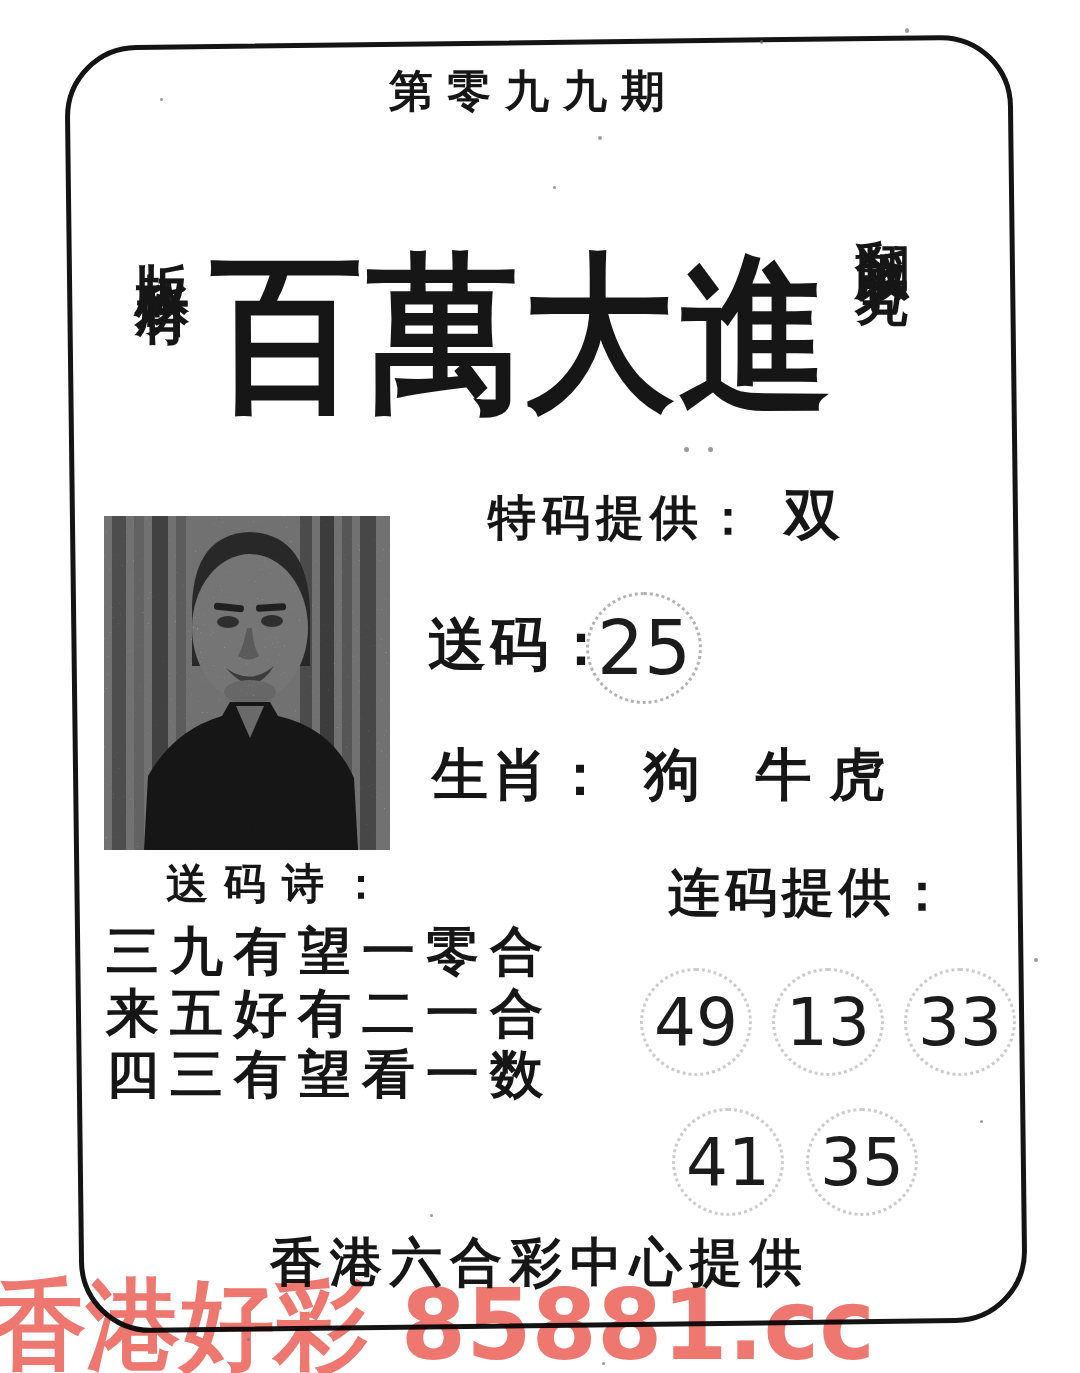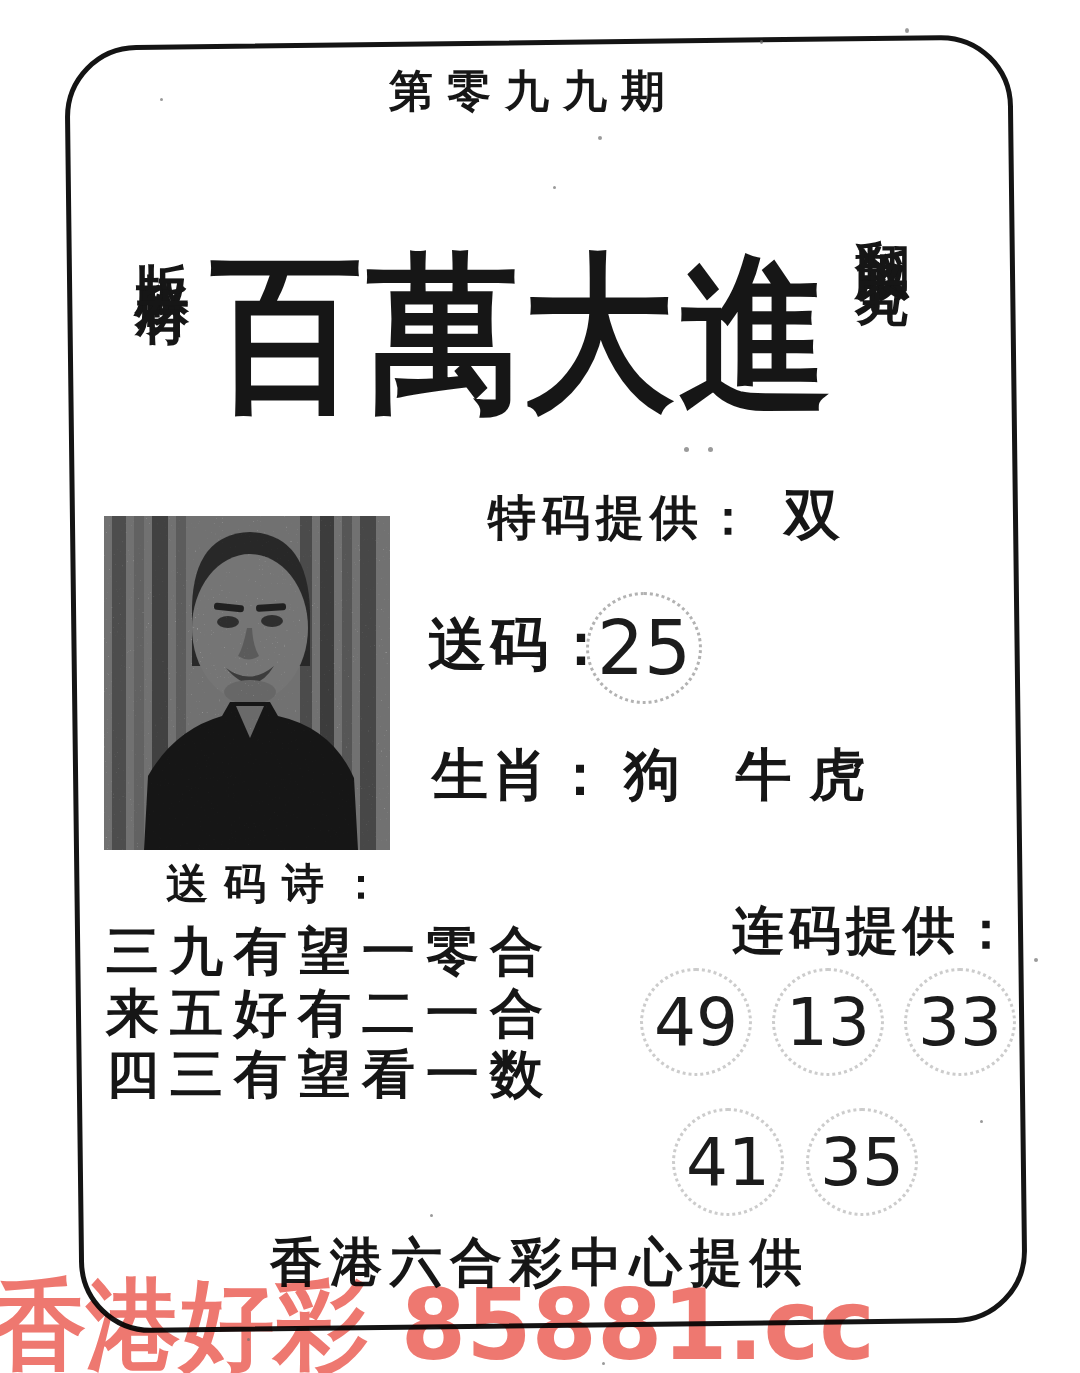--- a/index.html
+++ b/index.html
@@ -50,35 +50,34 @@
     display:flex;align-items:center;justify-content:center;
     border-radius:50%;box-sizing:border-box;
   }
   .send-circle{
     width:116px;height:112px;border:3px dotted rgba(0,0,0,0.30);
     font-size:74px;
   }
   .send-row{left:586px;top:592px;display:flex;gap:22px;}
   .zodiac-line{
     left:432px;top:738px;font-size:56px;font-weight:700;letter-spacing:4px;
-    display:flex;align-items:center;gap:12px;white-space:nowrap;
+    display:flex;align-items:center;gap:32px;white-space:nowrap;
   }
   .zodiac-value{letter-spacing:18px;font-weight:600;}
   .poem-label{
     left:122px;top:856px;font-size:42px;font-weight:700;letter-spacing:16px;margin-left:44px;
   }
   .poem-lines{
     left:106px;top:918px;font-size:53px;font-weight:600;
     letter-spacing:11px;line-height:63px;white-space:nowrap;
     transform:scaleY(0.98);
   }
   .linked-label{
-    left:732px;top:858px;font-size:52px;font-weight:700;letter-spacing:5px;
+    left:668px;top:858px;font-size:52px;font-weight:700;letter-spacing:5px;
     white-space:nowrap;
-    margin-top:38px;
   }
   .linked-circle{
     width:112px;height:108px;border:3px dotted rgba(0,0,0,0.20);
     font-size:66px;
   }
   .linked-row1{left:640px;top:968px;display:flex;gap:20px;}
   .linked-row2{left:672px;top:1108px;display:flex;gap:22px;}
   .footer-line{
     left:0;right:0;top:1228px;text-align:center;
     font-size:52px;font-weight:600;letter-spacing:8px;

